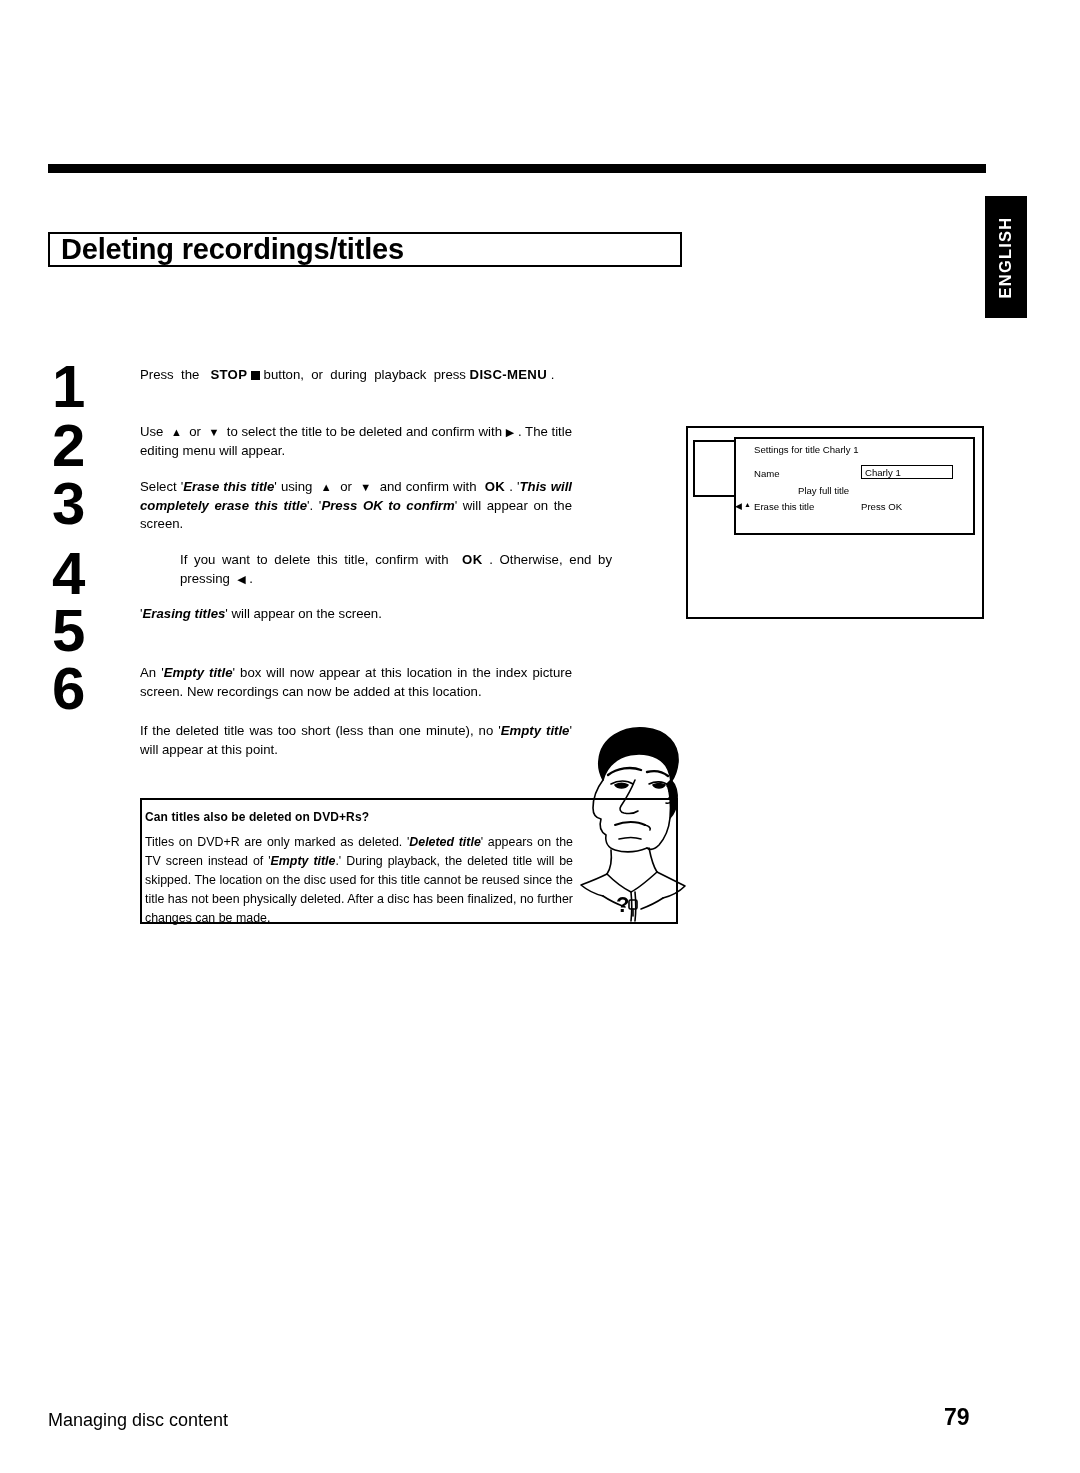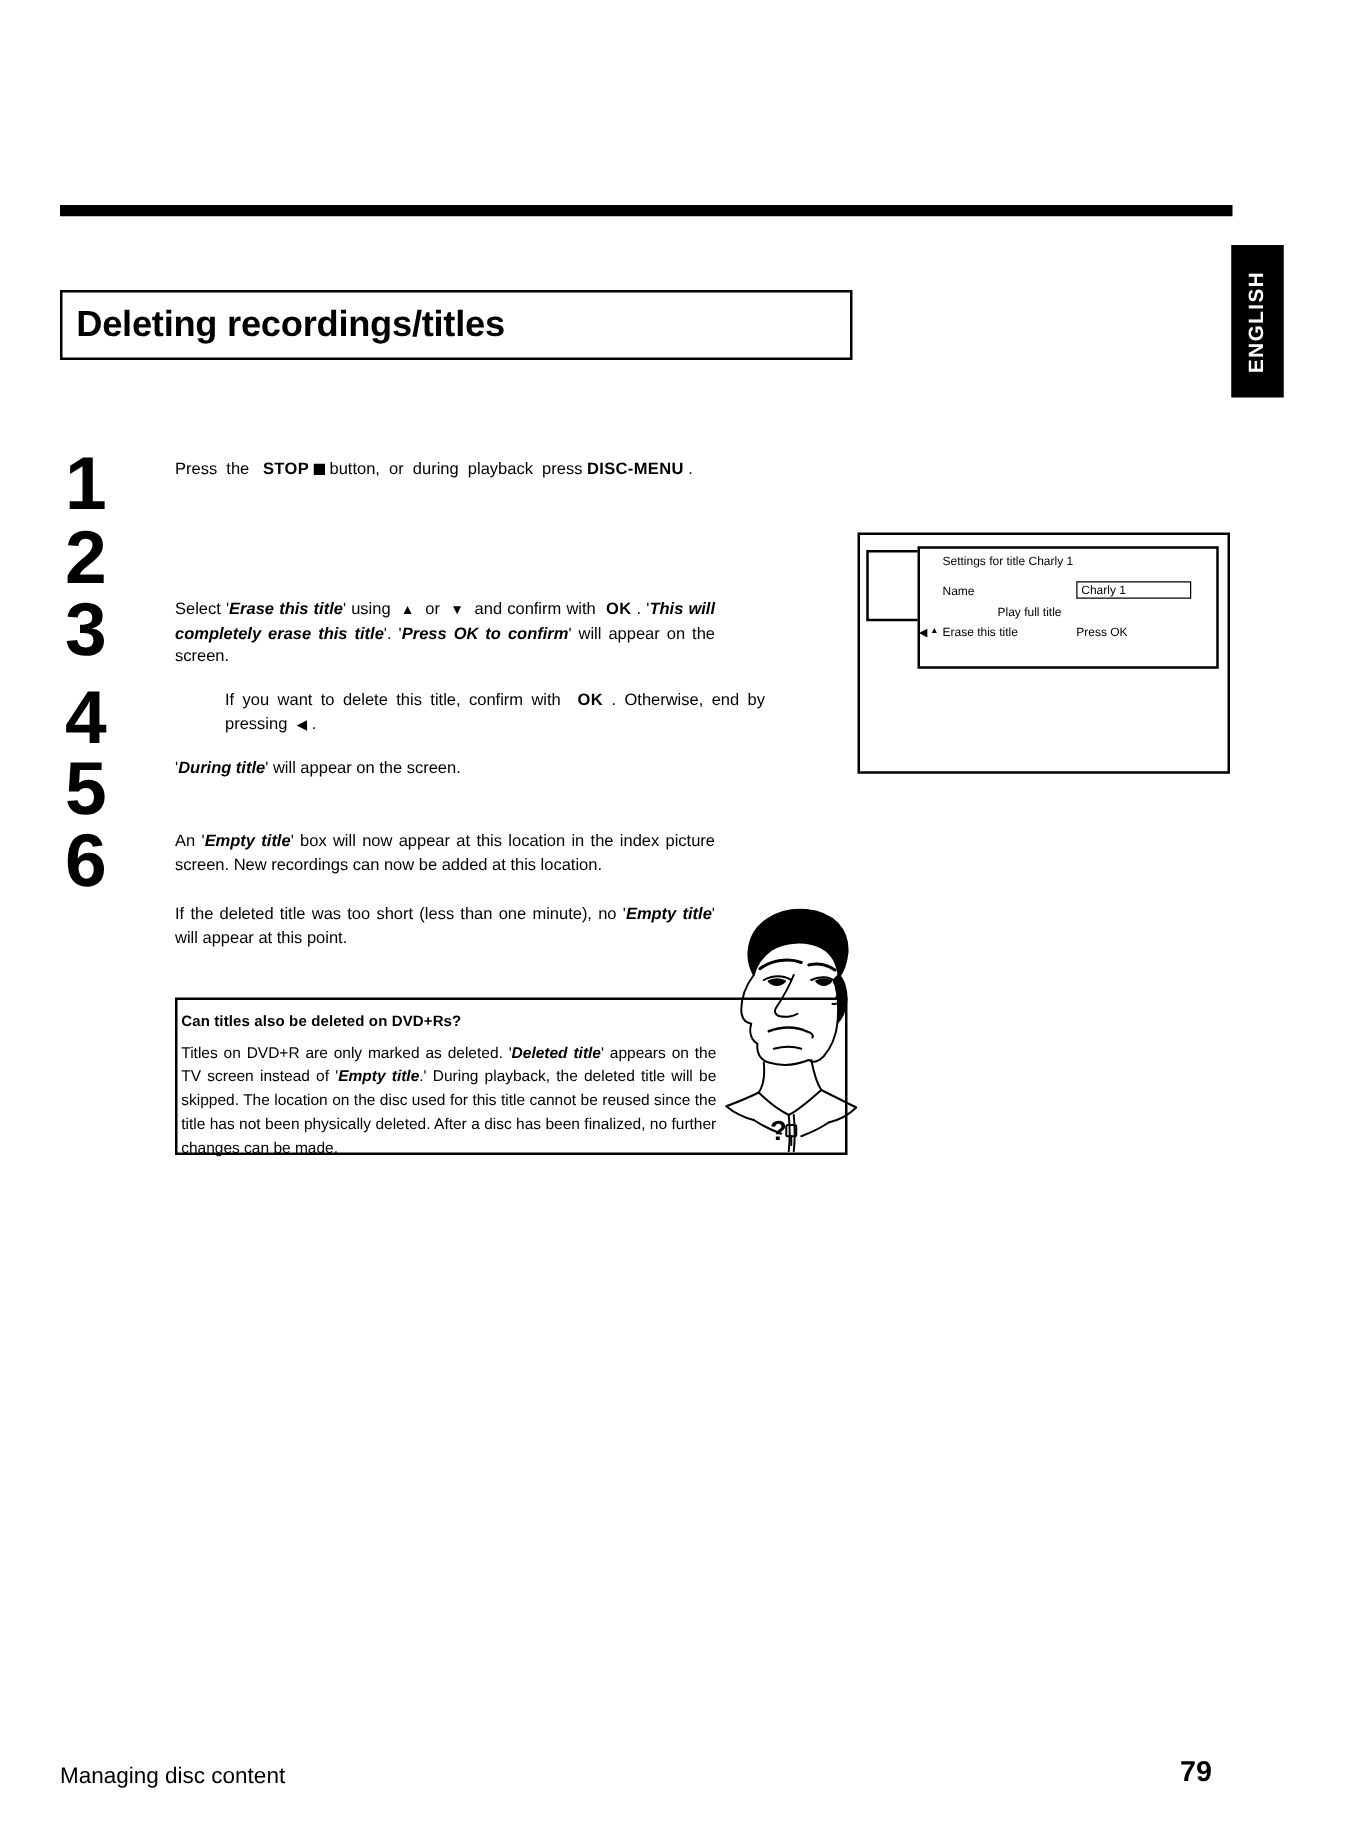--- a/index.html
+++ b/index.html
@@ -51,21 +51,21 @@
     transform: rotate(-90deg);
     white-space: nowrap;
   }
 
   
   .heading-box {
     position: absolute;
     left: 48px;
     top: 232px;
     width: 634px;
-    height: 56px;
+    height: 35px;
     border: 2px solid #000;
     box-sizing: border-box;
     display: flex;
     align-items: center;
   }
   .heading-text {
     font-size: 29px;
     font-weight: bold;
     margin-left: 11px;
     letter-spacing: -0.2px;
@@ -292,23 +292,24 @@
 
 
   <div class="step-num n1">1</div>
   <div class="step-num n2">2</div>
   <div class="step-num n3">3</div>
   <div class="step-num n4">4</div>
   <div class="step-num n5">5</div>
   <div class="step-num n6">6</div>
 
   <div class="step-body s1">Press&nbsp; the&nbsp;&nbsp; <b class="kbd">STOP</b> <span class="sq"></span> button,&nbsp; or&nbsp; during&nbsp; playback&nbsp; press <b class="kbd">DISC-MENU</b> .</div>
+  <div class="step-body s2">Use&nbsp; <span class="glyph">▲</span>&nbsp; or&nbsp; <span class="glyph">▼</span>&nbsp; to select the title to be deleted and confirm with <span class="glyph">▶</span> . The title editing menu will appear.</div>
   <div class="step-body s3">Select '<i>Erase this title</i>' using&nbsp; <span class="glyph">▲</span>&nbsp; or&nbsp; <span class="glyph">▼</span>&nbsp; and confirm with&nbsp; <b class="kbd">OK</b> . '<i>This will completely erase this title</i>'.&nbsp;'<i>Press OK to confirm</i>' will appear on the screen.</div>
   <div class="step-body s4">If you want to delete this title, confirm with&nbsp; <b class="kbd">OK</b> . Otherwise, end by pressing&nbsp; <span class="glyph">◀</span> .</div>
-  <div class="step-body s5">'<i>During title</i>' will appear on the screen.</div>
+  <div class="step-body s5">'<i>Erasing titles</i>' will appear on the screen.</div>
   <div class="step-body s6">An '<i>Empty title</i>' box will now appear at this location in the index picture screen. New recordings can now be added at this location.</div>
   <div class="step-body s6b">If the deleted title was too short (less than one minute), no '<i>Empty title</i>' will appear at this point.</div>
 
   <div class="faq-box"></div>
   <div class="faq-title">Can titles also be deleted on DVD+Rs?</div>
   <div class="faq-text">Titles on DVD+R are only marked as deleted. '<i>Deleted title</i>' appears on the TV screen instead of '<i>Empty title</i>.' During playback, the deleted title will be skipped. The location on the disc used for this title cannot be reused since the title has not been physically deleted. After a disc has been finalized, no further changes can be made.</div>
 
   <div class="cartoon">
     <svg width="124" height="205" viewBox="0 0 124 205" xmlns="http://www.w3.org/2000/svg">
       <g fill="none" stroke="#000" stroke-width="1.6" stroke-linecap="round" stroke-linejoin="round">

